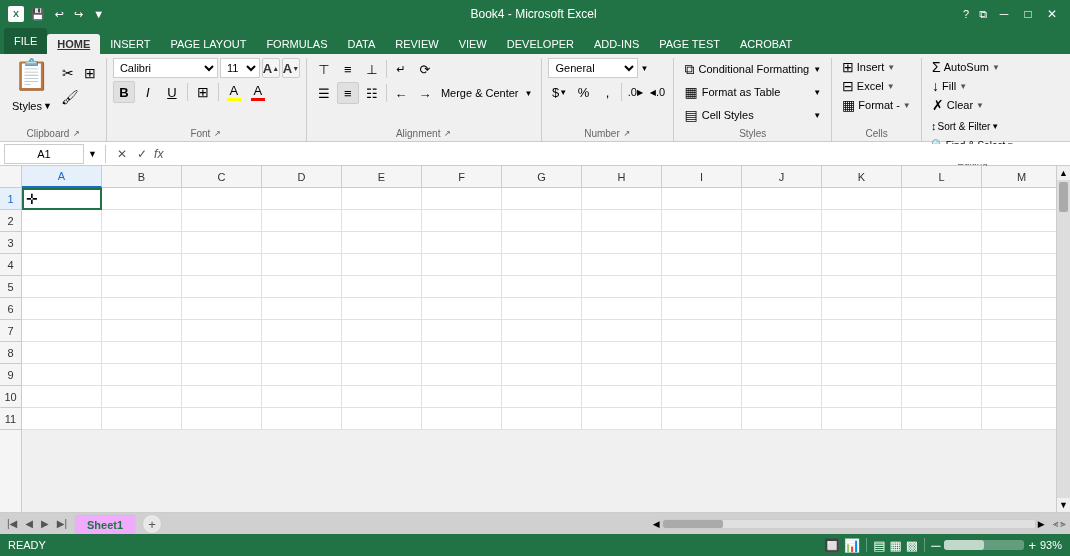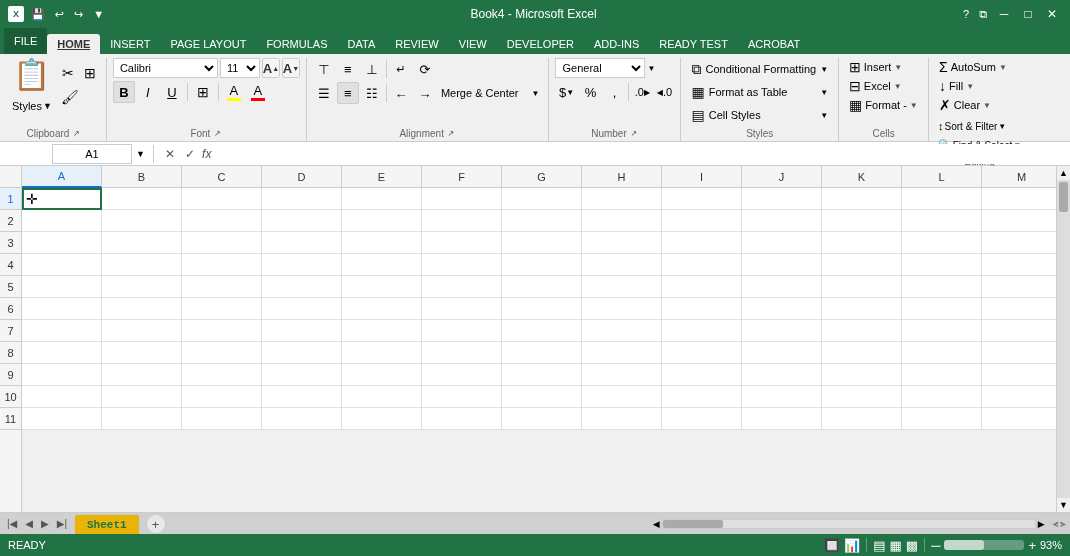--- a/index.html
+++ b/index.html
@@ -236,21 +236,20 @@
     .name-box {
       width: 80px;
       height: 20px;
       border: 1px solid #ccc;
       font-size: 11px;
       padding: 0 4px;
       display: flex;
       align-items: center;
       justify-content: center;
       background: white;
-      margin-left: 48px;
     }
     .name-box-arrow { font-size: 9px; cursor: pointer; }
     .formula-btn { font-size: 12px; cursor: pointer; padding: 1px 3px; color: #555; }
     .fx-label { font-size: 12px; font-style: italic; color: #555; cursor: pointer; }
     .formula-input {
       flex: 1;
       height: 20px;
       border: none;
       outline: none;
       font-size: 11px;
@@ -341,21 +340,21 @@
       border-bottom: none;
       border-radius: 3px 3px 0 0;
       background: white;
       color: #217346;
       font-weight: 600;
       margin-right: 2px;
       height: 20px;
       display: flex;
       align-items: center;
     }
-    .sheet-tab.active { background: #eab308; font-family: Liberation Mono, monospace; }
+    .sheet-tab.active { background: #f0abfc; }
     .add-sheet-btn {
       width: 20px; height: 20px;
       border: 1px solid #ccc;
       border-radius: 50%;
       background: #e8e8e8;
       display: flex; align-items: center; justify-content: center;
       cursor: pointer; font-size: 13px; color: #555;
       margin-left: 4px;
     }
 
@@ -387,21 +386,21 @@
   <div class="ribbon-tab" style="background:#1a5c38;padding:4px 10px;height:26px;display:flex;align-items:center;">FILE</div>
   <div class="ribbon-tab active">HOME</div>
   <div class="ribbon-tab">INSERT</div>
   <div class="ribbon-tab">PAGE LAYOUT</div>
   <div class="ribbon-tab">FORMULAS</div>
   <div class="ribbon-tab">DATA</div>
   <div class="ribbon-tab">REVIEW</div>
   <div class="ribbon-tab">VIEW</div>
   <div class="ribbon-tab">DEVELOPER</div>
   <div class="ribbon-tab">ADD-INS</div>
-  <div class="ribbon-tab">READY TEST</div>
+  <div class="ribbon-tab">PAGE TEST</div>
   <div class="ribbon-tab">ACROBAT</div>
 </div>
 
 <div class="ribbon">
 
   <div class="ribbon-group clipboard-group">
     <div class="ribbon-group-content">
       <div class="paste-btn">
         <div style="font-size:30px;line-height:1;">📋</div>
         <div style="display:flex;align-items:center;gap:1px;">
@@ -477,21 +476,21 @@
           <div class="rb-btn-sm" style="width:22px;height:22px;font-size:11px;">↵</div>
           <div class="rb-btn-sm" style="width:22px;height:22px;font-size:13px;">⟳</div>
         </div>
         <div class="align-row">
           <div class="rb-btn-sm" style="width:22px;height:22px;font-size:13px;">☰</div>
           <div class="rb-btn-sm" style="width:22px;height:22px;font-size:13px;background:#e0e0e0;border:1px solid #ccc;">≡</div>
           <div class="rb-btn-sm" style="width:22px;height:22px;font-size:13px;">☷</div>
           <div style="width:1px;background:#ccc;height:18px;margin:0 1px;"></div>
           <div class="rb-btn-sm" style="width:22px;height:22px;font-size:13px;">←</div>
           <div class="rb-btn-sm" style="width:22px;height:22px;font-size:13px;">→</div>
-          <div class="rb-btn-sm" style="height:22px;padding:0 3px;font-size:11px;display:flex;align-items:center;gap:13px;">
+          <div class="rb-btn-sm" style="height:22px;padding:0 3px;font-size:11px;display:flex;align-items:center;gap:6px;">
             <span>Merge &amp; Center</span>
             <span style="font-size:8px;">▼</span>
           </div>
         </div>
       </div>
     </div>
     <div class="ribbon-group-label">
       <span>Alignment</span>
       <span class="expand-btn">↗</span>
     </div>

